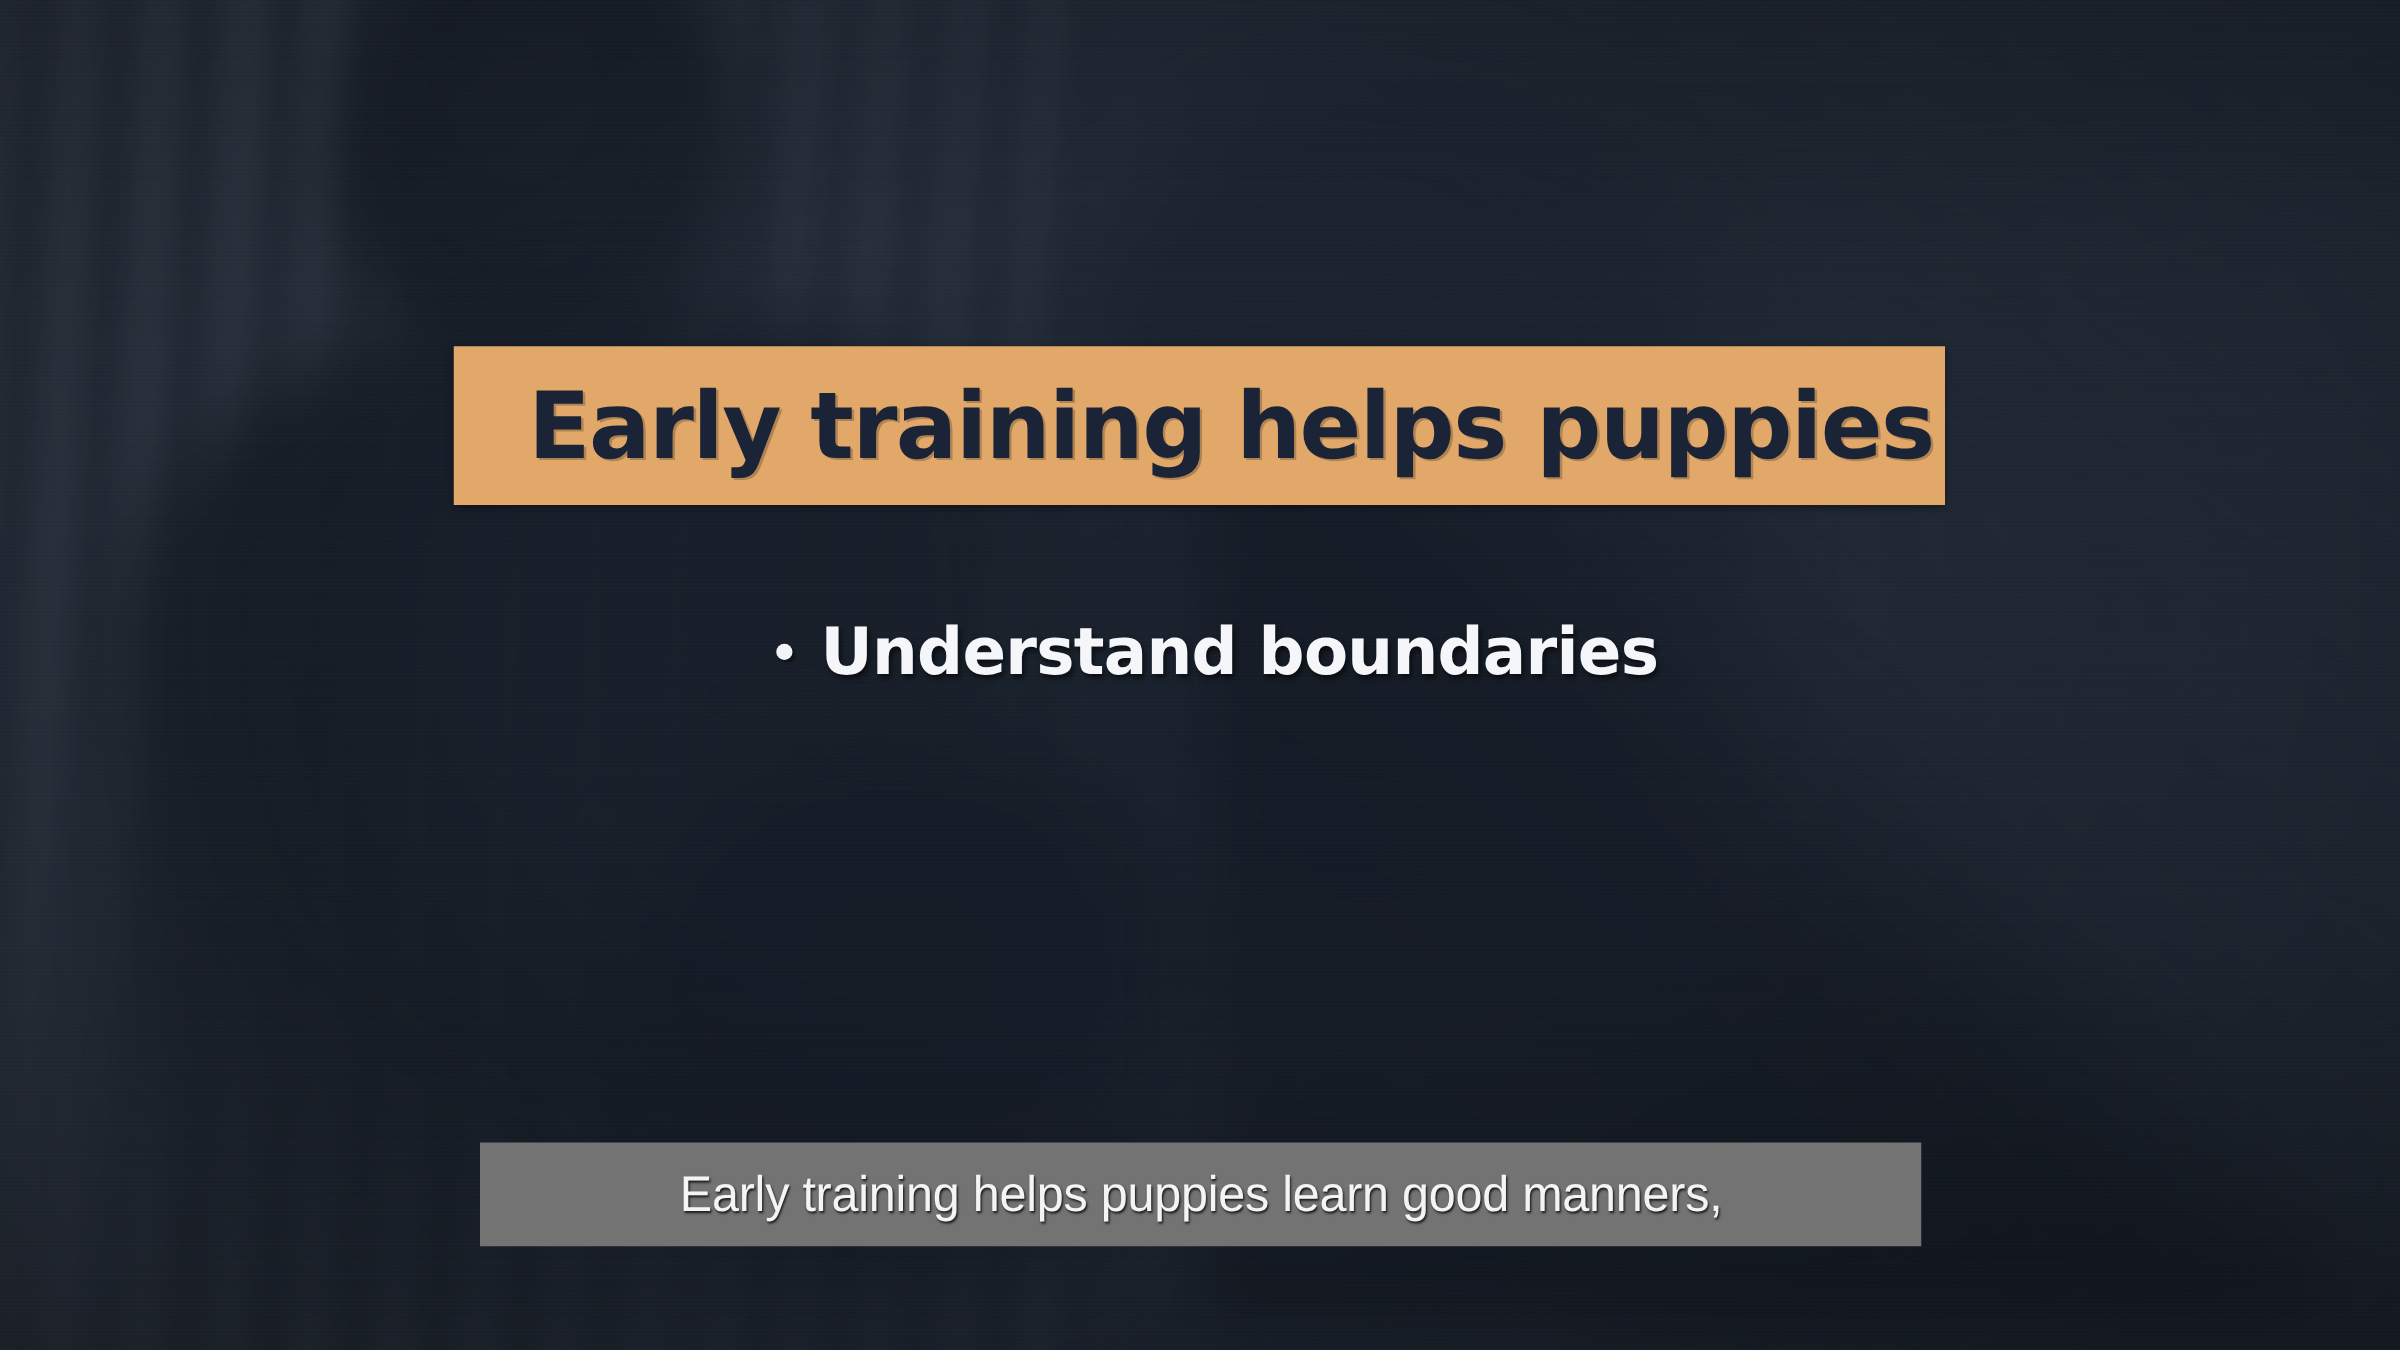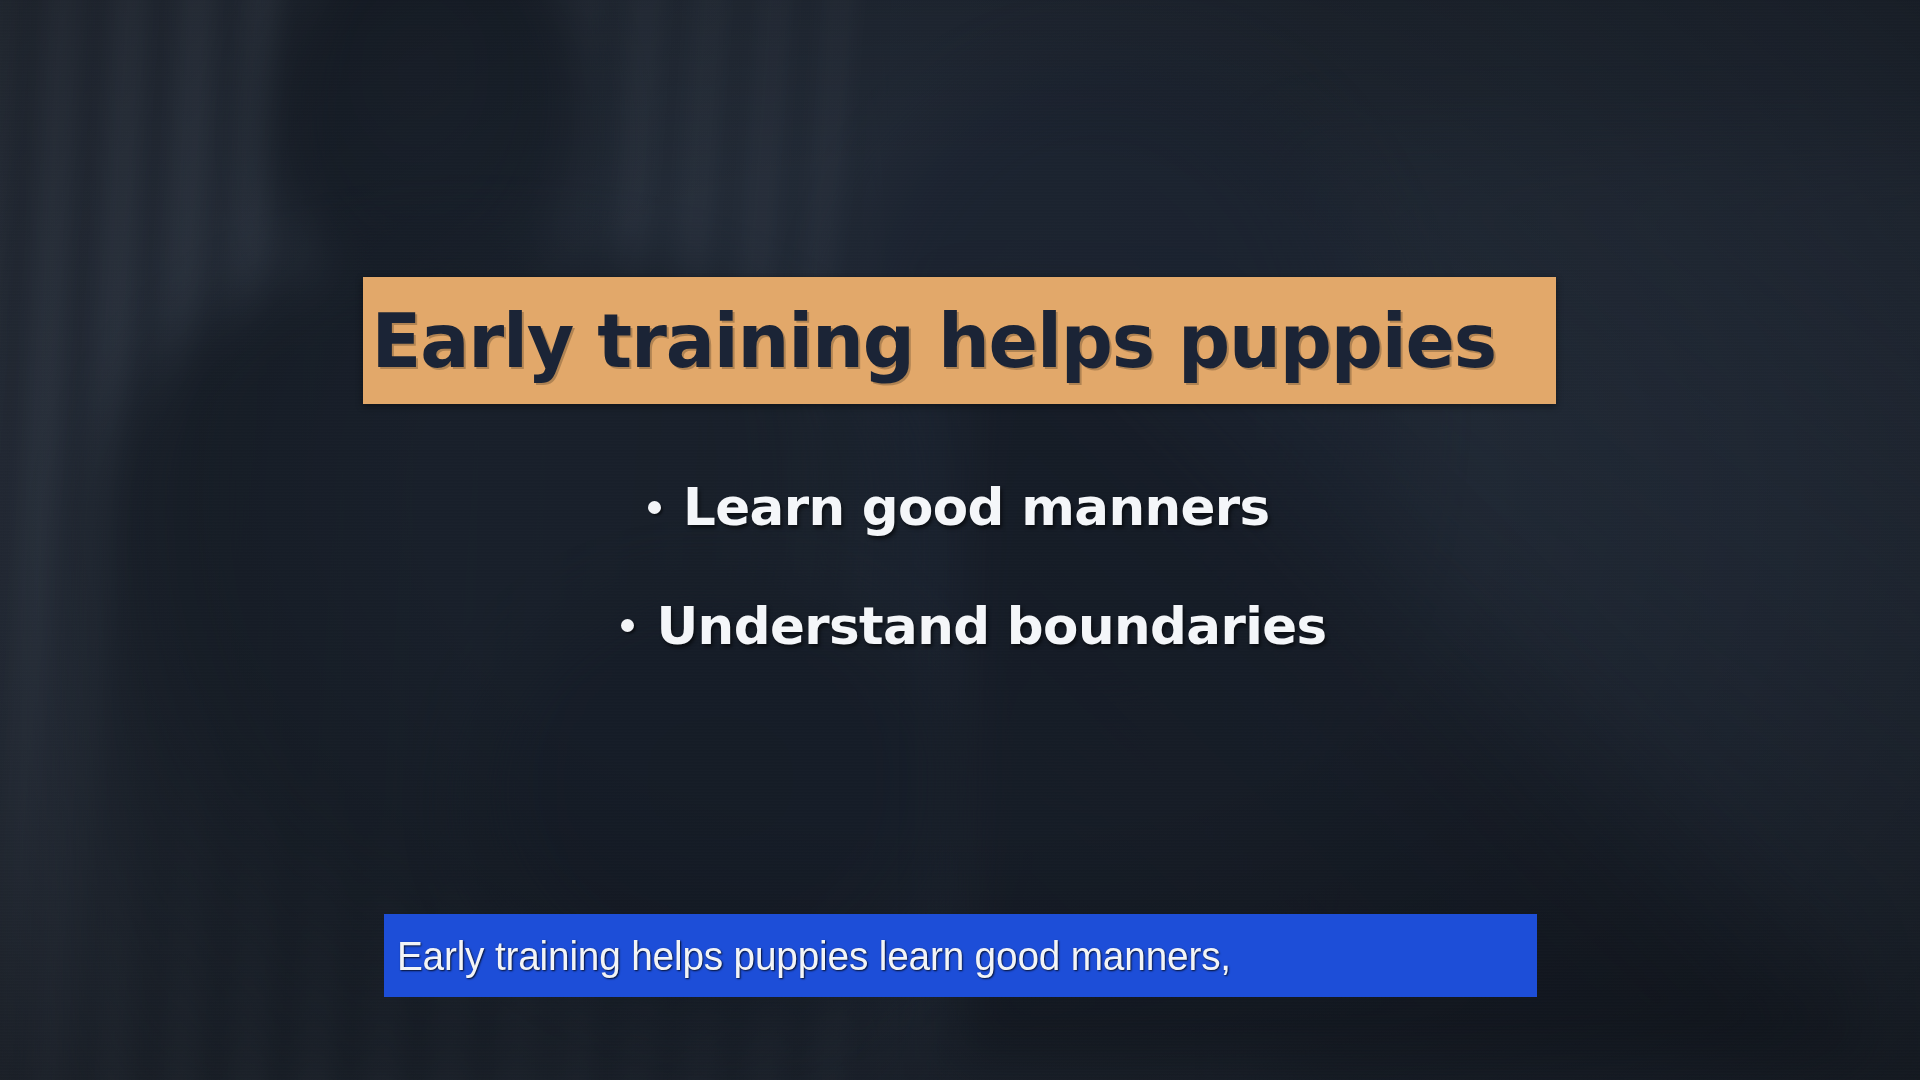--- a/index.html
+++ b/index.html
@@ -155,21 +155,21 @@
 
   .title-banner {
     position: absolute;
     left: 363px;
     top: 277px;
     width: 1193px;
     height: 127px;
     background: #e2a86a;
     display: flex;
     align-items: center;
-    justify-content: flex-start;
+    justify-content: flex-end;
     box-shadow: 0 2px 7px rgba(0,0,0,0.45);
   }
   .title-text {
     font-family: "DejaVu Sans", "Liberation Sans", sans-serif;
     font-weight: bold;
     font-size: 74px;
     line-height: 1;
     letter-spacing: -1.2px;
     color: #1b2436;
     white-space: nowrap;
@@ -215,24 +215,24 @@
     transform: scaleX(0.99);
   }
   .bullet-3 .bullet-text { letter-spacing: -0.9px; }
 
   .caption-bar {
     position: absolute;
     left: 384px;
     top: 914px;
     width: 1153px;
     height: 83px;
-    background: #1d4ed8;
+    background: #737373;
     display: flex;
     align-items: center;
-    justify-content: flex-start;
+    justify-content: center;
   }
   .caption-text {
     font-family: "Liberation Sans", "DejaVu Sans", sans-serif;
     font-weight: normal;
     font-size: 40px;
     line-height: 1;
     letter-spacing: -0.2px;
     color: #f2f4f6;
     white-space: nowrap;
     text-shadow: 1px 1px 2px rgba(0,0,0,0.8);
@@ -260,24 +260,20 @@
   </div>
 
   <div class="content">
 
     <div class="title-banner">
       <span class="title-text">Early training helps puppies</span>
     </div>
 
     <div class="bullets">
 
-      <div class="bullet-row bullet-1">
-        <span class="bullet-dot"></span>
-        <span class="bullet-text">Learn good manners</span>
-      </div>
 
       <div class="bullet-row bullet-2">
         <span class="bullet-dot"></span>
         <span class="bullet-text">Understand boundaries</span>
       </div>
 
 
     </div>
 
     <div class="caption-bar">

